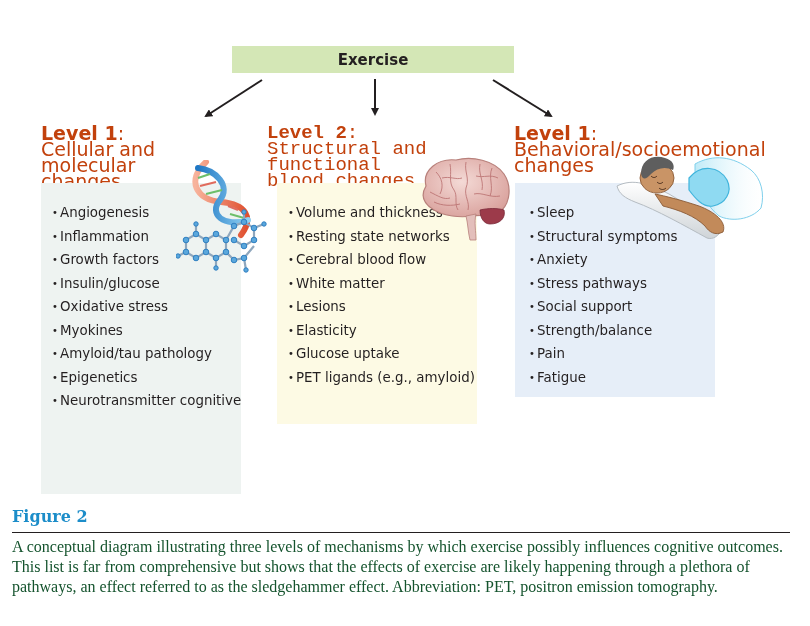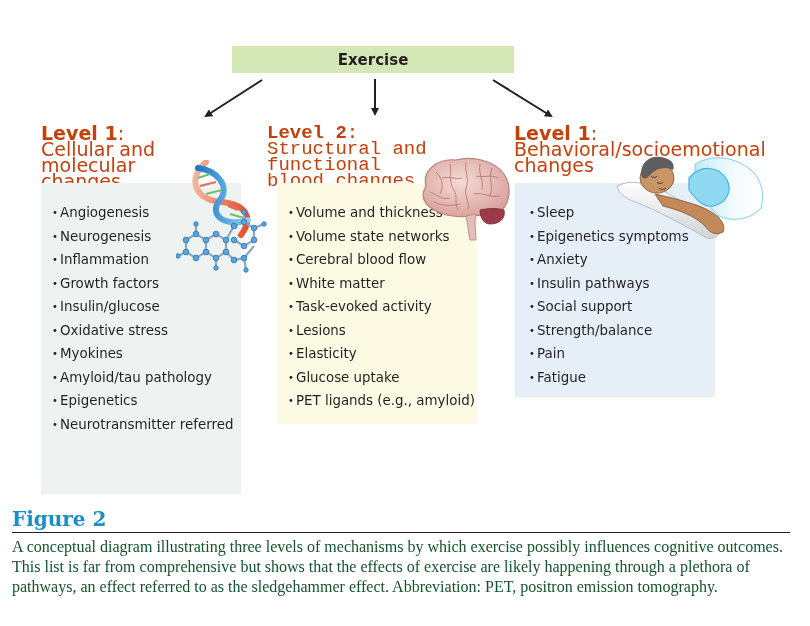--- a/index.html
+++ b/index.html
@@ -30,21 +30,21 @@
   ul.items li .bul { display: inline-block; width: 8px; font-size: 10px; vertical-align: 1px; }
   #list1 { left: 52px; top: 201px; }
   #list2 { left: 288px; top: 201px; }
   #list3 { left: 529px; top: 201px; }
 
   #dna-art { left: 176px; top: 160px; width: 92px; height: 115px; }
   #brain-art { left: 414px; top: 152px; width: 100px; height: 100px; }
   #sleeper-art { left: 615px; top: 150px; width: 150px; height: 95px; }
 
   #figure-label { left: 12px; top: 507px; font-family: "DejaVu Serif", serif; font-weight: bold;
-                  font-size: 20px; color: #1c8dc9; }
+                  font-size: 16px; color: #1c8dc9; }
   #figure-rule { left: 12px; top: 532px; width: 778px; height: 1px; background: #231f20; }
   #figure-caption { left: 12px; top: 537px; width: 785px; font-family: "Liberation Serif", serif;
                     font-size: 16px; line-height: 20px; color: #14532d; }
 </style>
 </head>
 <body>
 
 <div id="exercise-box" class="abs">
   <span>Exercise</span>
 </div>
@@ -75,46 +75,44 @@
   <div>Behavioral/socioemotional</div>
   <div>changes</div>
 </div>
 
 <div id="panel1" class="panel"></div>
 <div id="panel2" class="panel"></div>
 <div id="panel3" class="panel"></div>
 
 <ul id="list1" class="items">
     <li><span class="bul">•</span><span>Angiogenesis</span></li>
-    <li><span class="bul">•</span><span>Neurogenesis</span></li>
     <li><span class="bul">•</span><span>Inflammation</span></li>
     <li><span class="bul">•</span><span>Growth factors</span></li>
     <li><span class="bul">•</span><span>Insulin/glucose</span></li>
     <li><span class="bul">•</span><span>Oxidative stress</span></li>
     <li><span class="bul">•</span><span>Myokines</span></li>
     <li><span class="bul">•</span><span>Amyloid/tau pathology</span></li>
     <li><span class="bul">•</span><span>Epigenetics</span></li>
-    <li><span class="bul">•</span><span>Neurotransmitter referred</span></li>
+    <li><span class="bul">•</span><span>Neurotransmitter cognitive</span></li>
   </ul>
 <ul id="list2" class="items">
     <li><span class="bul">•</span><span>Volume and thickness</span></li>
-    <li><span class="bul">•</span><span>Volume state networks</span></li>
+    <li><span class="bul">•</span><span>Resting state networks</span></li>
     <li><span class="bul">•</span><span>Cerebral blood flow</span></li>
     <li><span class="bul">•</span><span>White matter</span></li>
-    <li><span class="bul">•</span><span>Task-evoked activity</span></li>
     <li><span class="bul">•</span><span>Lesions</span></li>
     <li><span class="bul">•</span><span>Elasticity</span></li>
     <li><span class="bul">•</span><span>Glucose uptake</span></li>
     <li><span class="bul">•</span><span>PET ligands (e.g., amyloid)</span></li>
   </ul>
 <ul id="list3" class="items">
     <li><span class="bul">•</span><span>Sleep</span></li>
-    <li><span class="bul">•</span><span>Epigenetics symptoms</span></li>
+    <li><span class="bul">•</span><span>Structural symptoms</span></li>
     <li><span class="bul">•</span><span>Anxiety</span></li>
-    <li><span class="bul">•</span><span>Insulin pathways</span></li>
+    <li><span class="bul">•</span><span>Stress pathways</span></li>
     <li><span class="bul">•</span><span>Social support</span></li>
     <li><span class="bul">•</span><span>Strength/balance</span></li>
     <li><span class="bul">•</span><span>Pain</span></li>
     <li><span class="bul">•</span><span>Fatigue</span></li>
   </ul>
 
 <svg id="dna-art" class="abs" viewBox="0 0 92 115">
   <defs>
     <linearGradient id="dnaRed" x1="0" y1="0" x2="1" y2="0">
       <stop offset="0" stop-color="#f7b39c"></stop>

